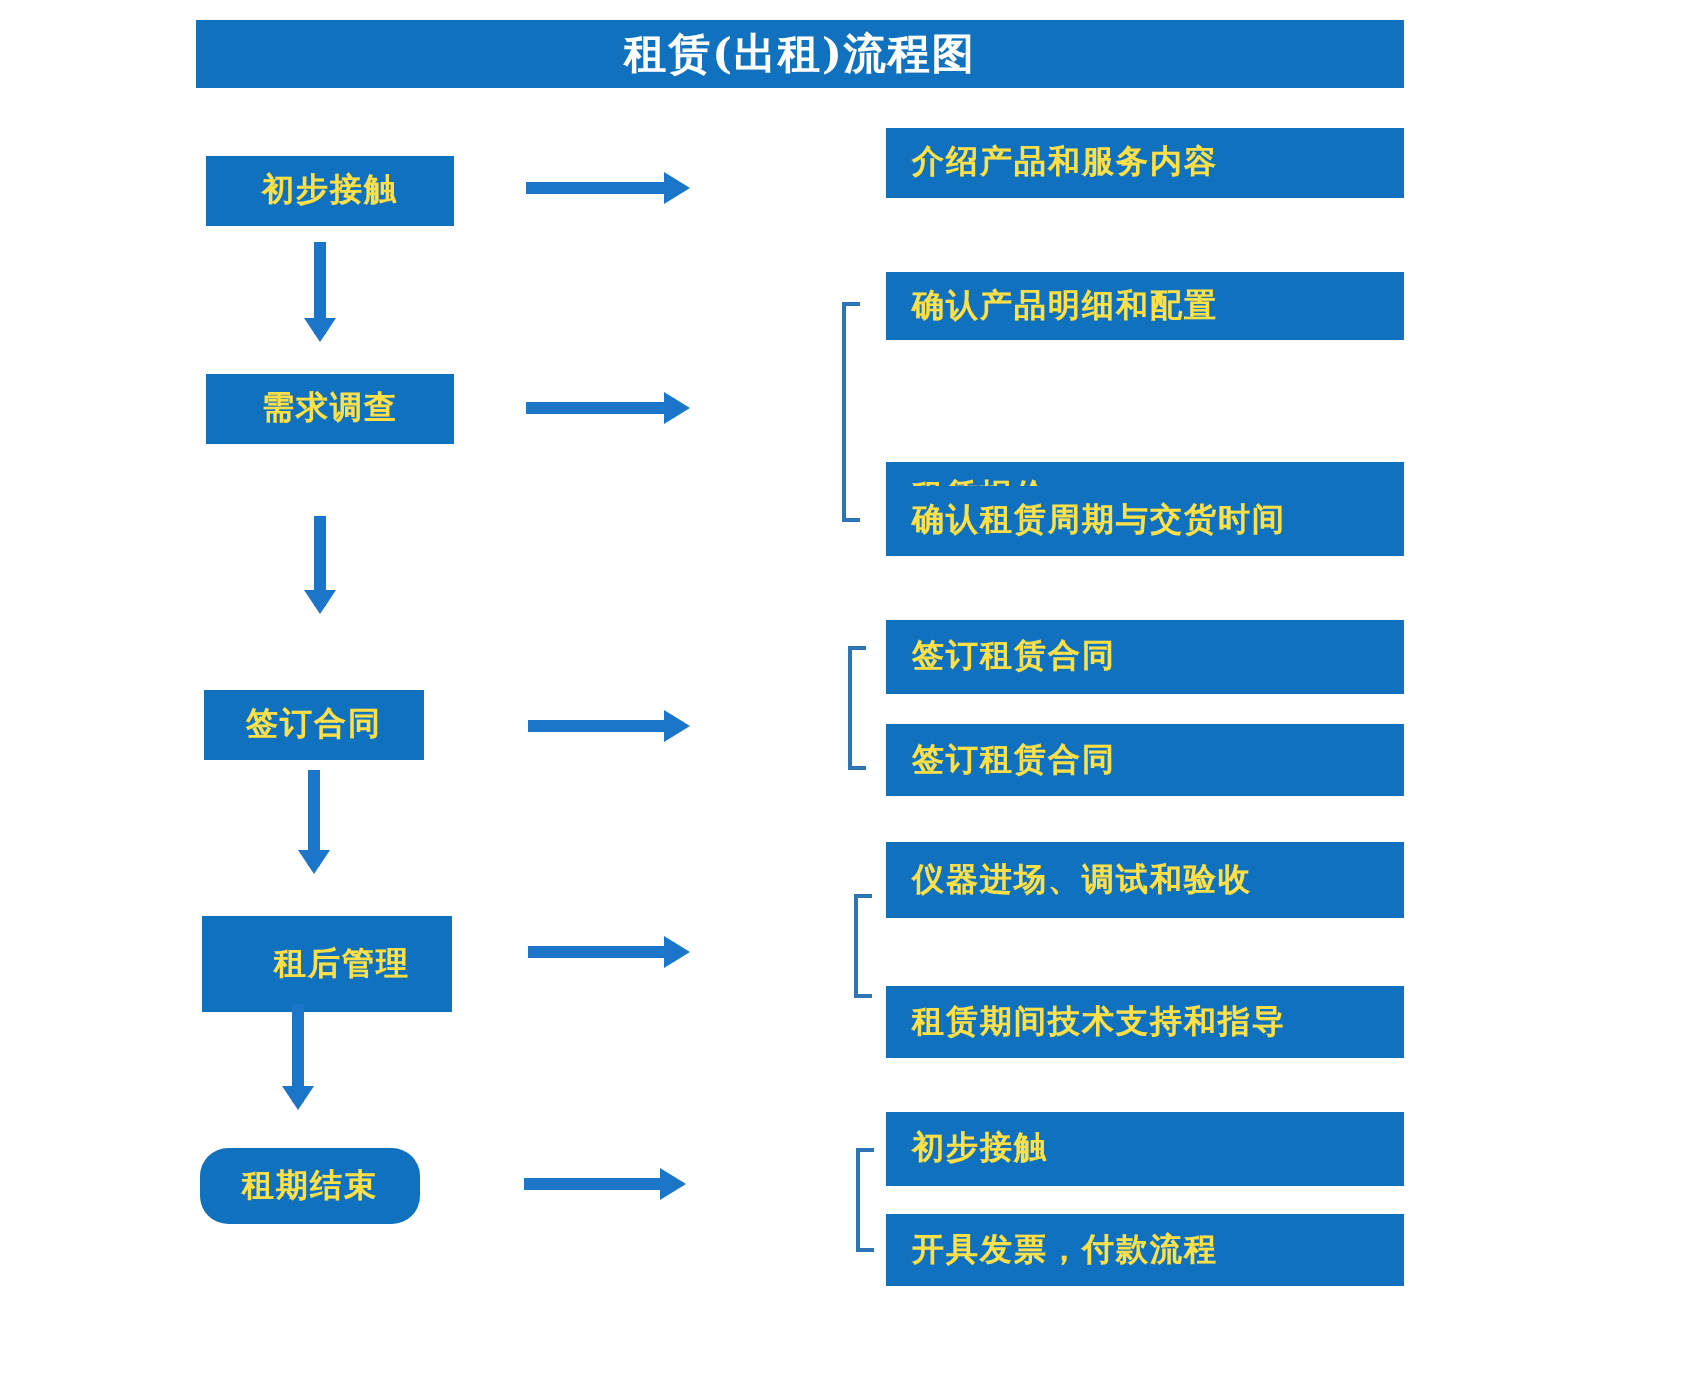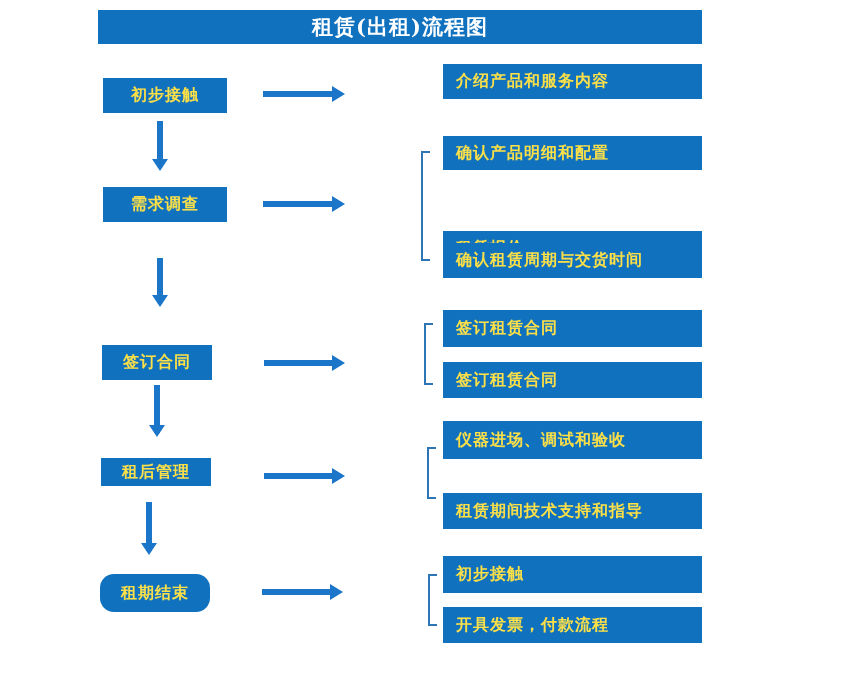--- a/index.html
+++ b/index.html
@@ -48,21 +48,21 @@
 </head>
 <body style="background: rgb(255, 255, 255);">
 
 <div id="canvas">
 
   <div class="title-bar">租赁(出租)流程图</div>
 
   <div class="box stage-box" style="left:103px; top:78px;  width:124px; height:35px;">初步接触</div>
   <div class="box stage-box" style="left:103px; top:187px; width:124px; height:35px;">需求调查</div>
   <div class="box stage-box" style="left:102px; top:345px; width:110px; height:35px;">签订合同</div>
-  <div class="box stage-box" style="left:101px; top:458px; width:110px; height:28px;">租后管理</div>
+  <div class="box stage-box" style="left:101px; top:458px; width:110px; height:48px;padding-left:15px;">租后管理</div>
   <div class="box stage-box" style="left:100px; top:574px; width:110px; height:38px;border-radius:14px;">租期结束</div>
 
   <div class="box output-box" style="top:64px;  height:35px;">介绍产品和服务内容</div>
   <div class="box output-box" style="top:136px; height:34px;">确认产品明细和配置</div>
   <div class="box output-box" style="top:187px; height:35px;margin-top:44px;">租赁报价</div>
   <div class="box output-box" style="top:243px; height:35px;">确认租赁周期与交货时间</div>
   <div class="box output-box" style="top:310px; height:37px;">签订租赁合同</div>
   <div class="box output-box" style="top:362px; height:36px;">签订租赁合同</div>
   <div class="box output-box" style="top:421px; height:38px;">仪器进场、调试和验收</div>
   <div class="box output-box" style="top:493px; height:36px;">租赁期间技术支持和指导</div>

